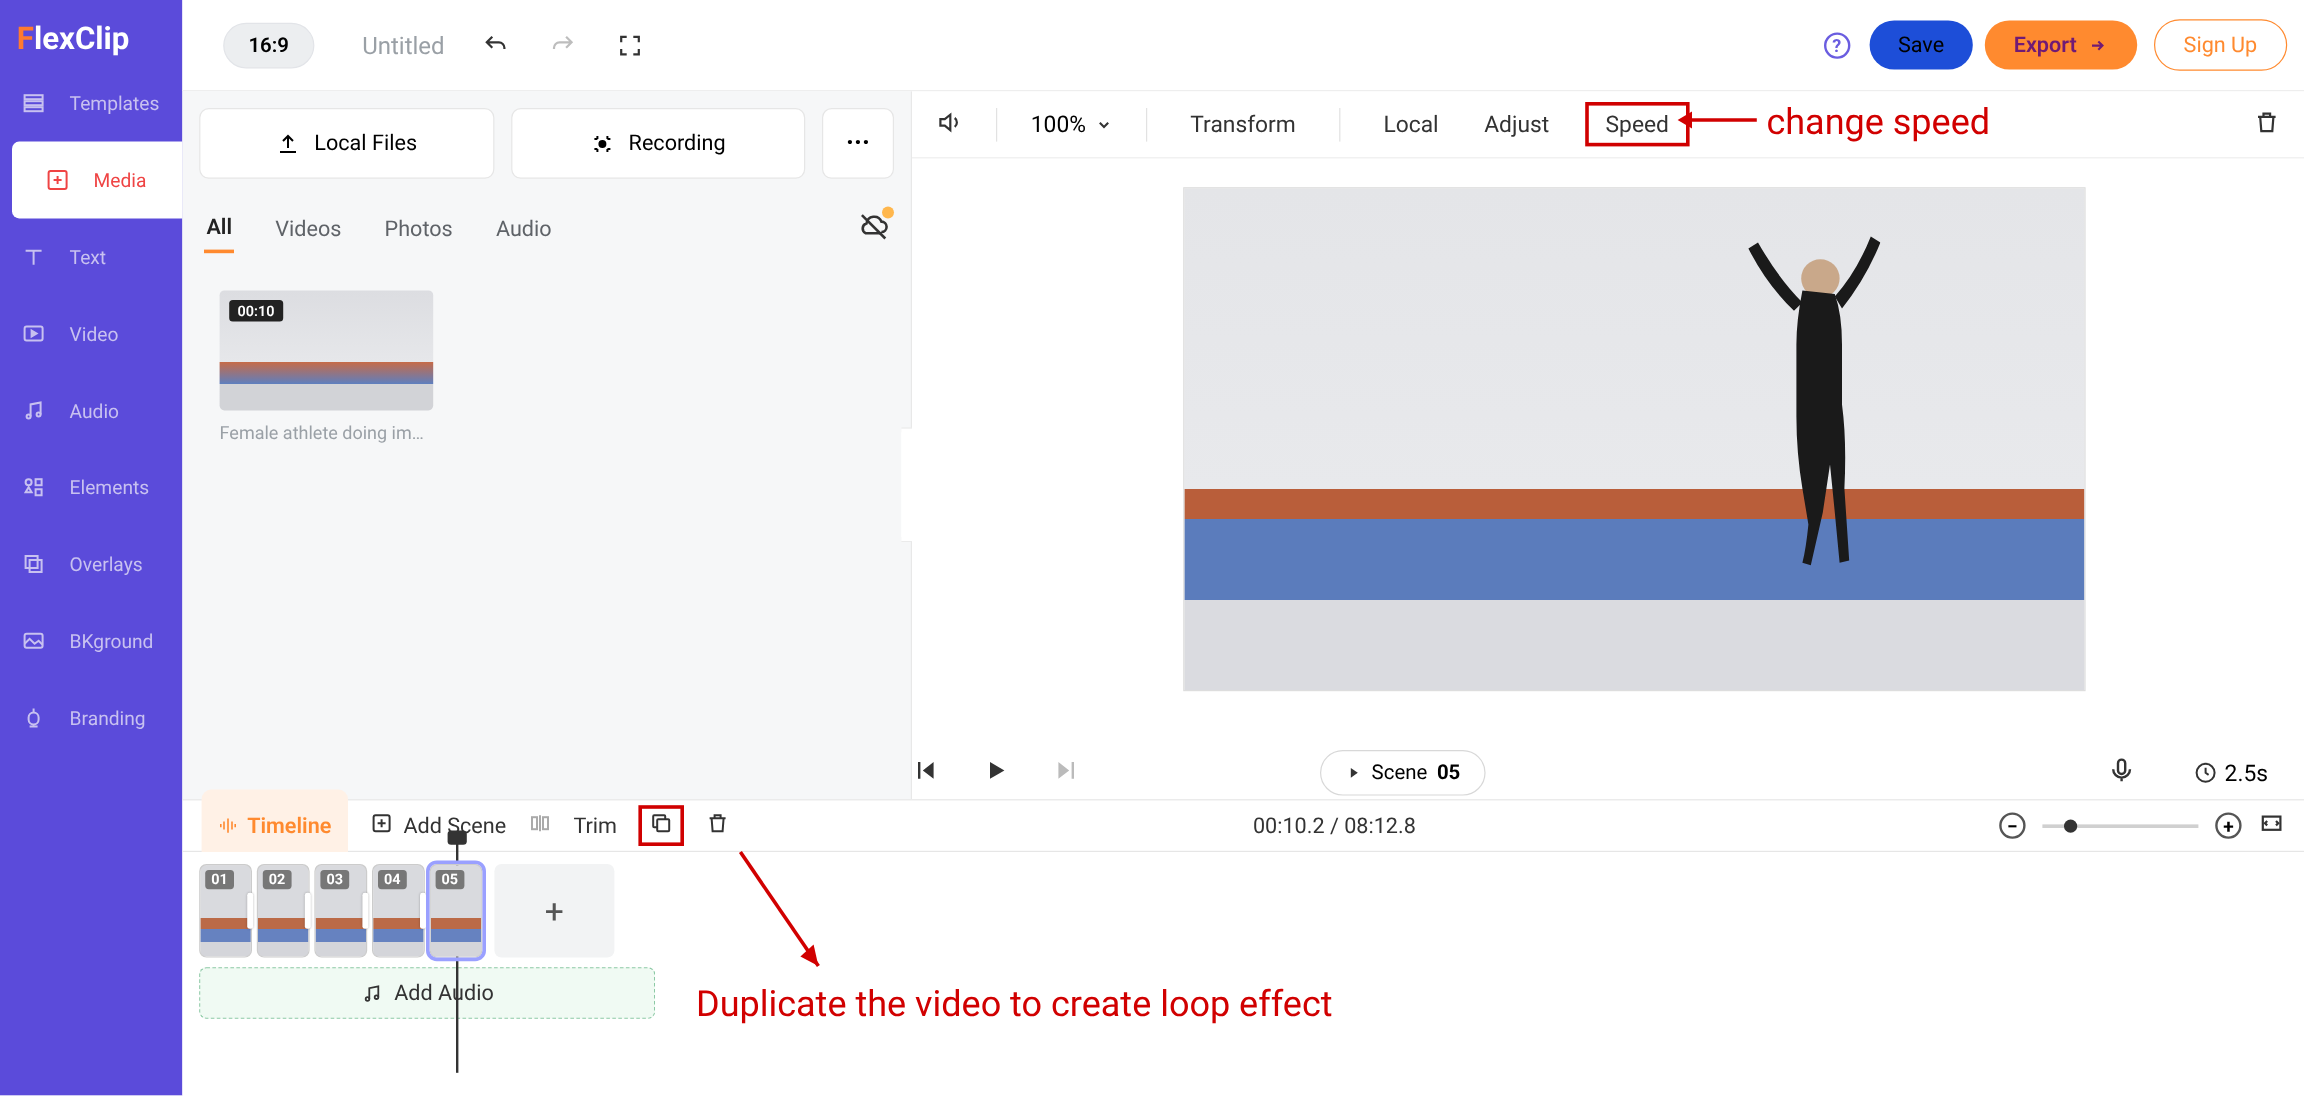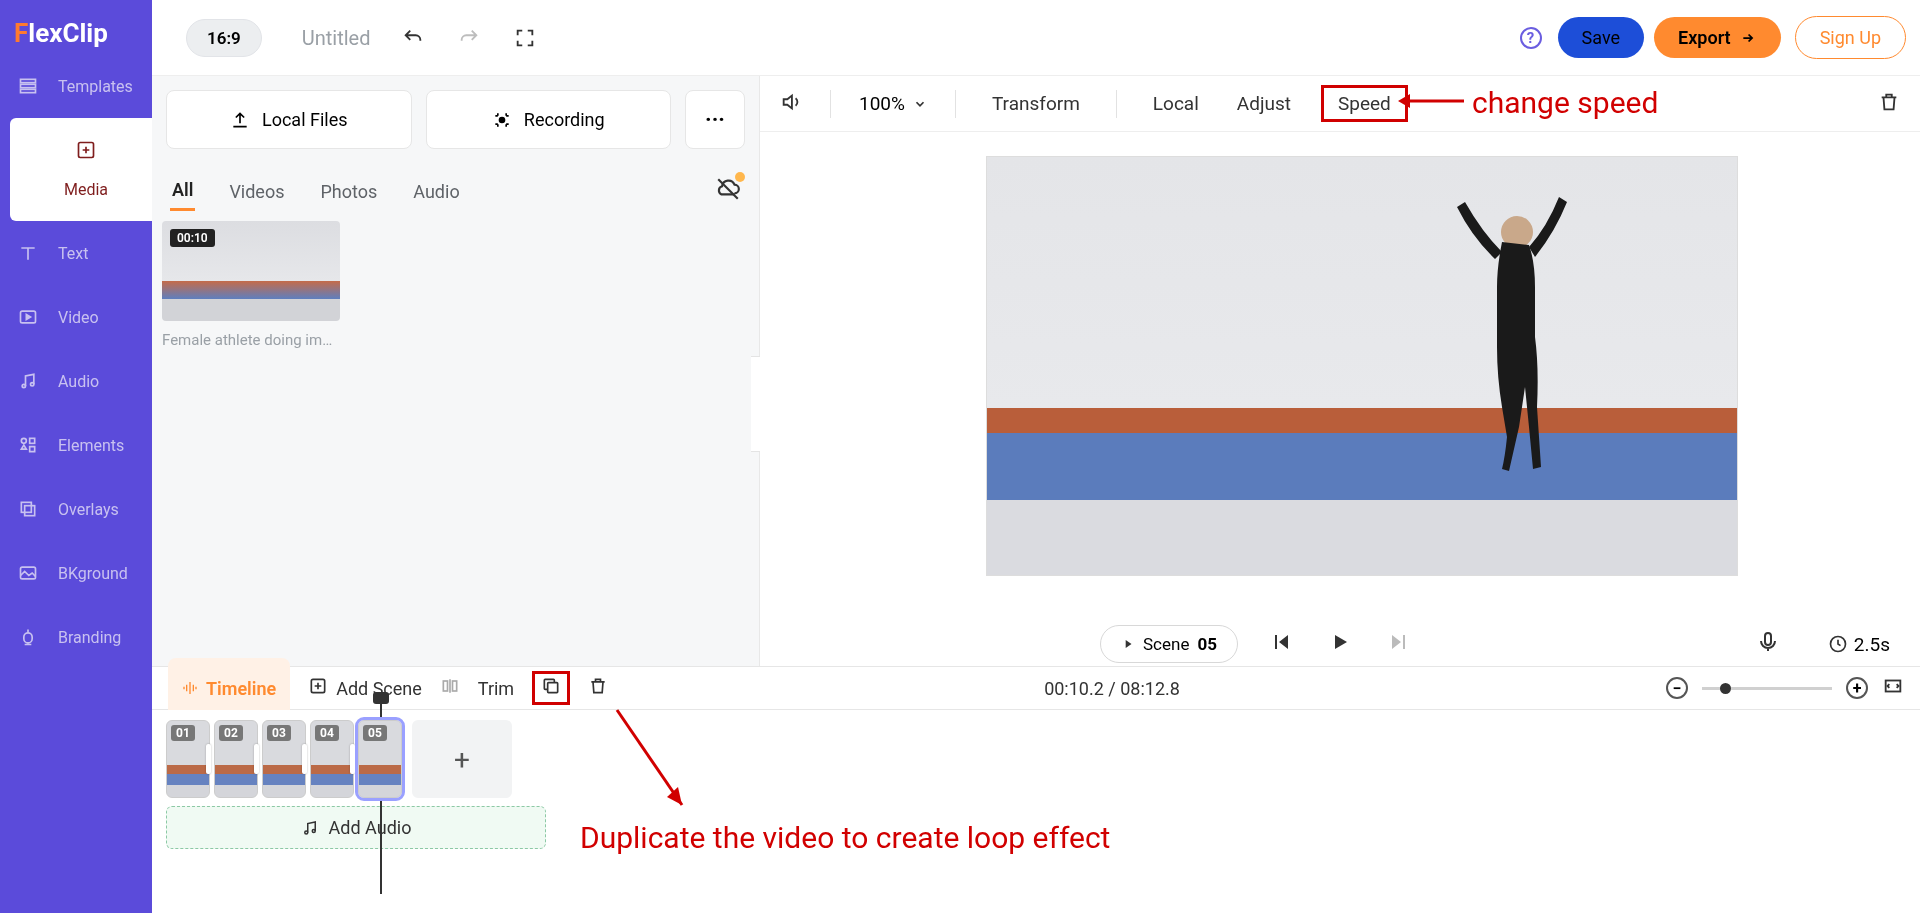--- a/index.html
+++ b/index.html
@@ -4,68 +4,68 @@
 <style>
 * { margin:0; padding:0; box-sizing:border-box; font-family:-apple-system,BlinkMacSystemFont,"Segoe UI",Roboto,sans-serif; }
 body { width:1920px; height:913px; background:#fff; position:relative; overflow:hidden; transform-origin:top left; }
 
 
 .sidebar { position:absolute; left:0; top:0; width:152px; height:913px; background:#5b4bda; display:flex; flex-direction:column; }
 .logo { display:flex; align-items:center; padding:18px 14px 6px 14px; font-size:26px; font-weight:700; }
 .logo .f { color:#ff7a2f; }
 .logo .rest { color:#fff; }
 .sb-item { display:flex; align-items:center; gap:20px; padding:22px 18px; font-size:16px; color:#c8c1f0; cursor:pointer; }
-.sb-item.active { background:#fff; color:#7f1d1d; border-radius:6px 0 0 6px; margin-left:10px; padding-left:28px;flex-direction:column; }
+.sb-item.active { background:#fff; color:#ef4444; border-radius:6px 0 0 6px; margin-left:10px; padding-left:28px; }
 .sb-icon { width:20px; height:20px; display:inline-flex; align-items:center; justify-content:center; }
 .sb-icon svg { width:20px; height:20px; }
 
 
 .topbar { position:absolute; left:152px; top:0; right:0; height:76px; background:#fff; display:flex; align-items:center; padding:0 14px; border-bottom:1px solid #eee; z-index:5;}
 .ratio-badge { background:#eceef0; border:1px solid #e2e4e8; border-radius:20px; padding:8px 20px; font-weight:600; font-size:17px; margin-left:20px; }
 .title { margin-left:40px; color:#9aa0a6; font-size:20px; }
 .tb-ico { margin-left:28px; width:28px; height:28px; display:inline-flex; align-items:center; justify-content:center; cursor:pointer; color:#333;}
 .tb-ico svg{width:22px;height:22px;}
 .tb-spacer{flex:1;}
 .help-ico{width:22px;height:22px;border:2px solid #6a5de0;border-radius:50%;display:inline-flex;align-items:center;justify-content:center;color:#6a5de0;font-weight:700;font-size:15px;margin-right:16px;}
 .btn-save{background:#1d4ed8;border-radius:22px;padding:10px 24px;font-size:18px;cursor:pointer;margin-right:10px;}
-.btn-export{background:#ff8a2f;color:#000000;border-radius:22px;padding:10px 24px;font-size:18px;font-weight:600;cursor:pointer;display:inline-flex;align-items:center;gap:8px;margin-right:14px;}
+.btn-export{background:#ff8a2f;color:#701a75;border-radius:22px;padding:10px 24px;font-size:18px;font-weight:600;cursor:pointer;display:inline-flex;align-items:center;gap:8px;margin-right:14px;}
 .btn-signup{border:1px solid #ff8a2f;color:#ff8a2f;border-radius:22px;padding:10px 24px;font-size:18px;cursor:pointer;}
 
 
 .media-panel{position:absolute;left:152px;top:76px;width:608px;height:590px;background:#f6f7f8;border-right:1px solid #e8e8e8;}
 .mp-buttons{display:flex;gap:14px;padding:14px;}
 .mp-btn{background:#fff;border:1px solid #e6e6e6;border-radius:8px;flex:1;display:flex;align-items:center;justify-content:center;gap:12px;padding:16px 8px;font-size:18px;cursor:pointer;}
 .mp-more{width:60px;flex:0 0 60px;font-size:22px;font-weight:700;}
 .tabs{display:flex;gap:32px;padding:8px 18px 0 18px;align-items:center;}
 .tab{font-size:18px;color:#5f6368;padding:8px 2px;cursor:pointer;}
 .tab.active{color:#222;font-weight:600;border-bottom:3px solid #ff8a2f;}
 .cloud-off{margin-left:auto;position:relative;}
 .cloud-off svg{width:26px;height:26px;}
 .dot{position:absolute;right:-4px;top:-4px;width:10px;height:10px;background:#ffb74d;border-radius:50%;}
-.thumb{margin:10px;width:178px;}
+.thumb{margin:31px;width:178px;}
 .thumb-img{width:178px;height:100px;background:linear-gradient(#dcdde1 0%,#e6e7ea 60%,#c46b4a 60%,#5e7fbf 78%,#d2d3d7 78%);border-radius:4px;position:relative;}
 .dur{position:absolute;left:8px;top:8px;background:#222;color:#fff;font-size:12px;font-weight:600;padding:2px 7px;border-radius:3px;}
 .thumb-cap{font-size:15px;color:#9aa0a6;margin-top:10px;white-space:nowrap;overflow:hidden;text-overflow:ellipsis;}
 .collapse-handle{position:absolute;right:-18px;top:280px;width:26px;height:96px;background:#fff;border:1px solid #e4e4e4;border-left:none;border-radius:0 8px 8px 0;display:flex;align-items:center;justify-content:center;color:#9aa0a6;font-size:20px;cursor:pointer;}
 
 
 .prev-toolbar{position:absolute;left:760px;top:76px;right:0;height:56px;border-bottom:1px solid #eee;display:flex;align-items:center;padding:0 20px;gap:22px;background:#fff;z-index:4;}
 .pt-sep{width:1px;height:28px;background:#e2e2e2;margin:0 6px;}
 .pt-item{font-size:19px;color:#333;cursor:pointer;padding:6px 8px;}
 .pt-zoom{display:flex;align-items:center;gap:8px;font-size:19px;}
 .speed-box{border:3px solid #d00000;padding:4px 14px;}
 .pt-trash{margin-left:auto;cursor:pointer;}
 .pt-trash svg{width:22px;height:22px;}
 .vol-ico svg{width:22px;height:22px;}
 
 
 .preview{position:absolute;left:760px;top:132px;right:0;height:534px;background:#fff;}
 .video-frame{position:absolute;left:226px;top:24px;width:752px;height:420px;background:linear-gradient(#e4e5e8 0%,#e8e9ec 60%,#b95e3a 60%,#b95e3a 66%,#5b7cbc 66%,#5b7cbc 82%,#dadbe0 82%);border:1px solid #ddd;}
 .gymnast{position:absolute;right:170px;top:20px;width:120px;height:300px;}
-.play-controls{position:absolute;left:0;right:0;bottom:8px;display:flex;align-items:center;justify-content:center;gap:34px;}
+.play-controls{position:absolute;left:0;right:0;bottom:8px;display:flex;align-items:center;gap:34px;}
 .scene-pill{border:1px solid #d8d8d8;border-radius:22px;padding:8px 20px;font-size:17px;display:inline-flex;align-items:center;gap:8px;position:absolute;left:340px;}
 .pc-ico svg{width:24px;height:24px;}
 .mic{position:absolute;right:140px;}
 .dur-info{position:absolute;right:30px;display:flex;align-items:center;gap:6px;font-size:19px;}
 
 
 .tl-bar{position:absolute;left:152px;right:0;top:666px;height:44px;border-top:1px solid #e6e6e6;border-bottom:1px solid #e6e6e6;display:flex;align-items:center;padding:0 16px;gap:18px;background:#fff;}
 .tl-pill{background:#fff1e6;color:#ff8a2f;border-radius:8px;padding:20px 14px;font-size:18px;font-weight:600;display:inline-flex;align-items:center;gap:8px;}
 .tl-item{display:inline-flex;align-items:center;gap:8px;font-size:18px;color:#333;cursor:pointer;}
 .tl-ico svg{width:20px;height:20px;}

